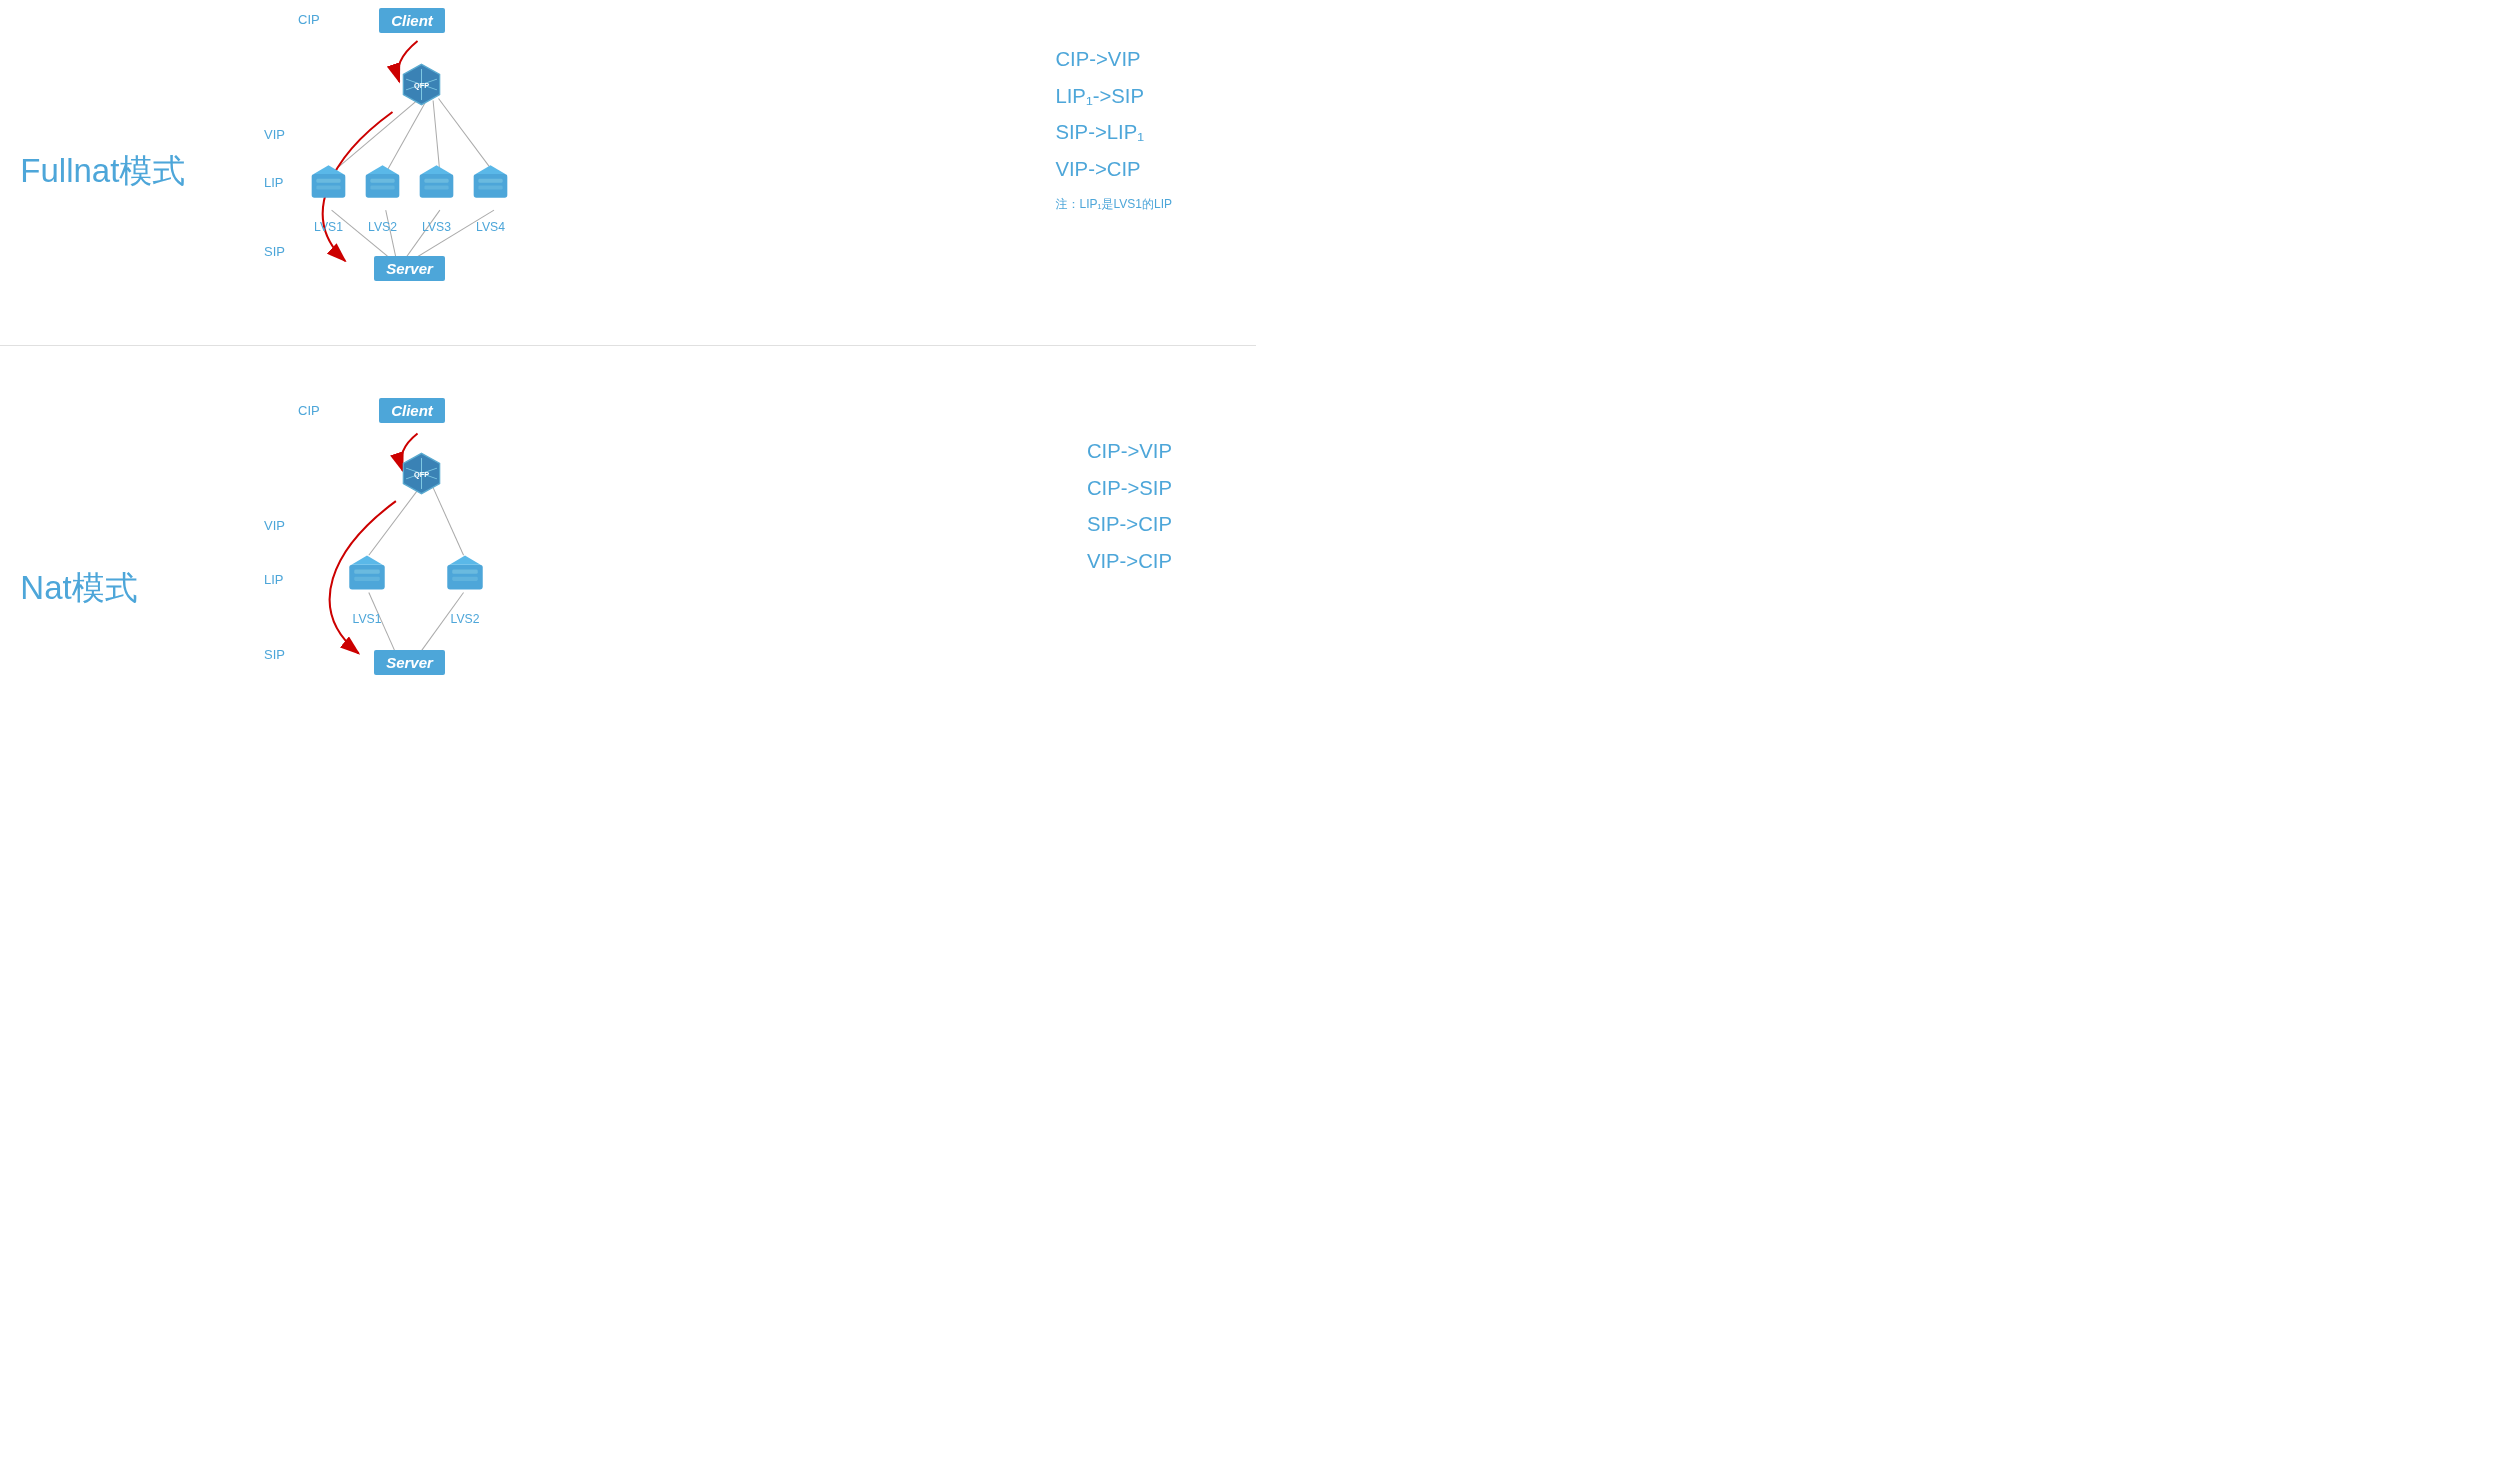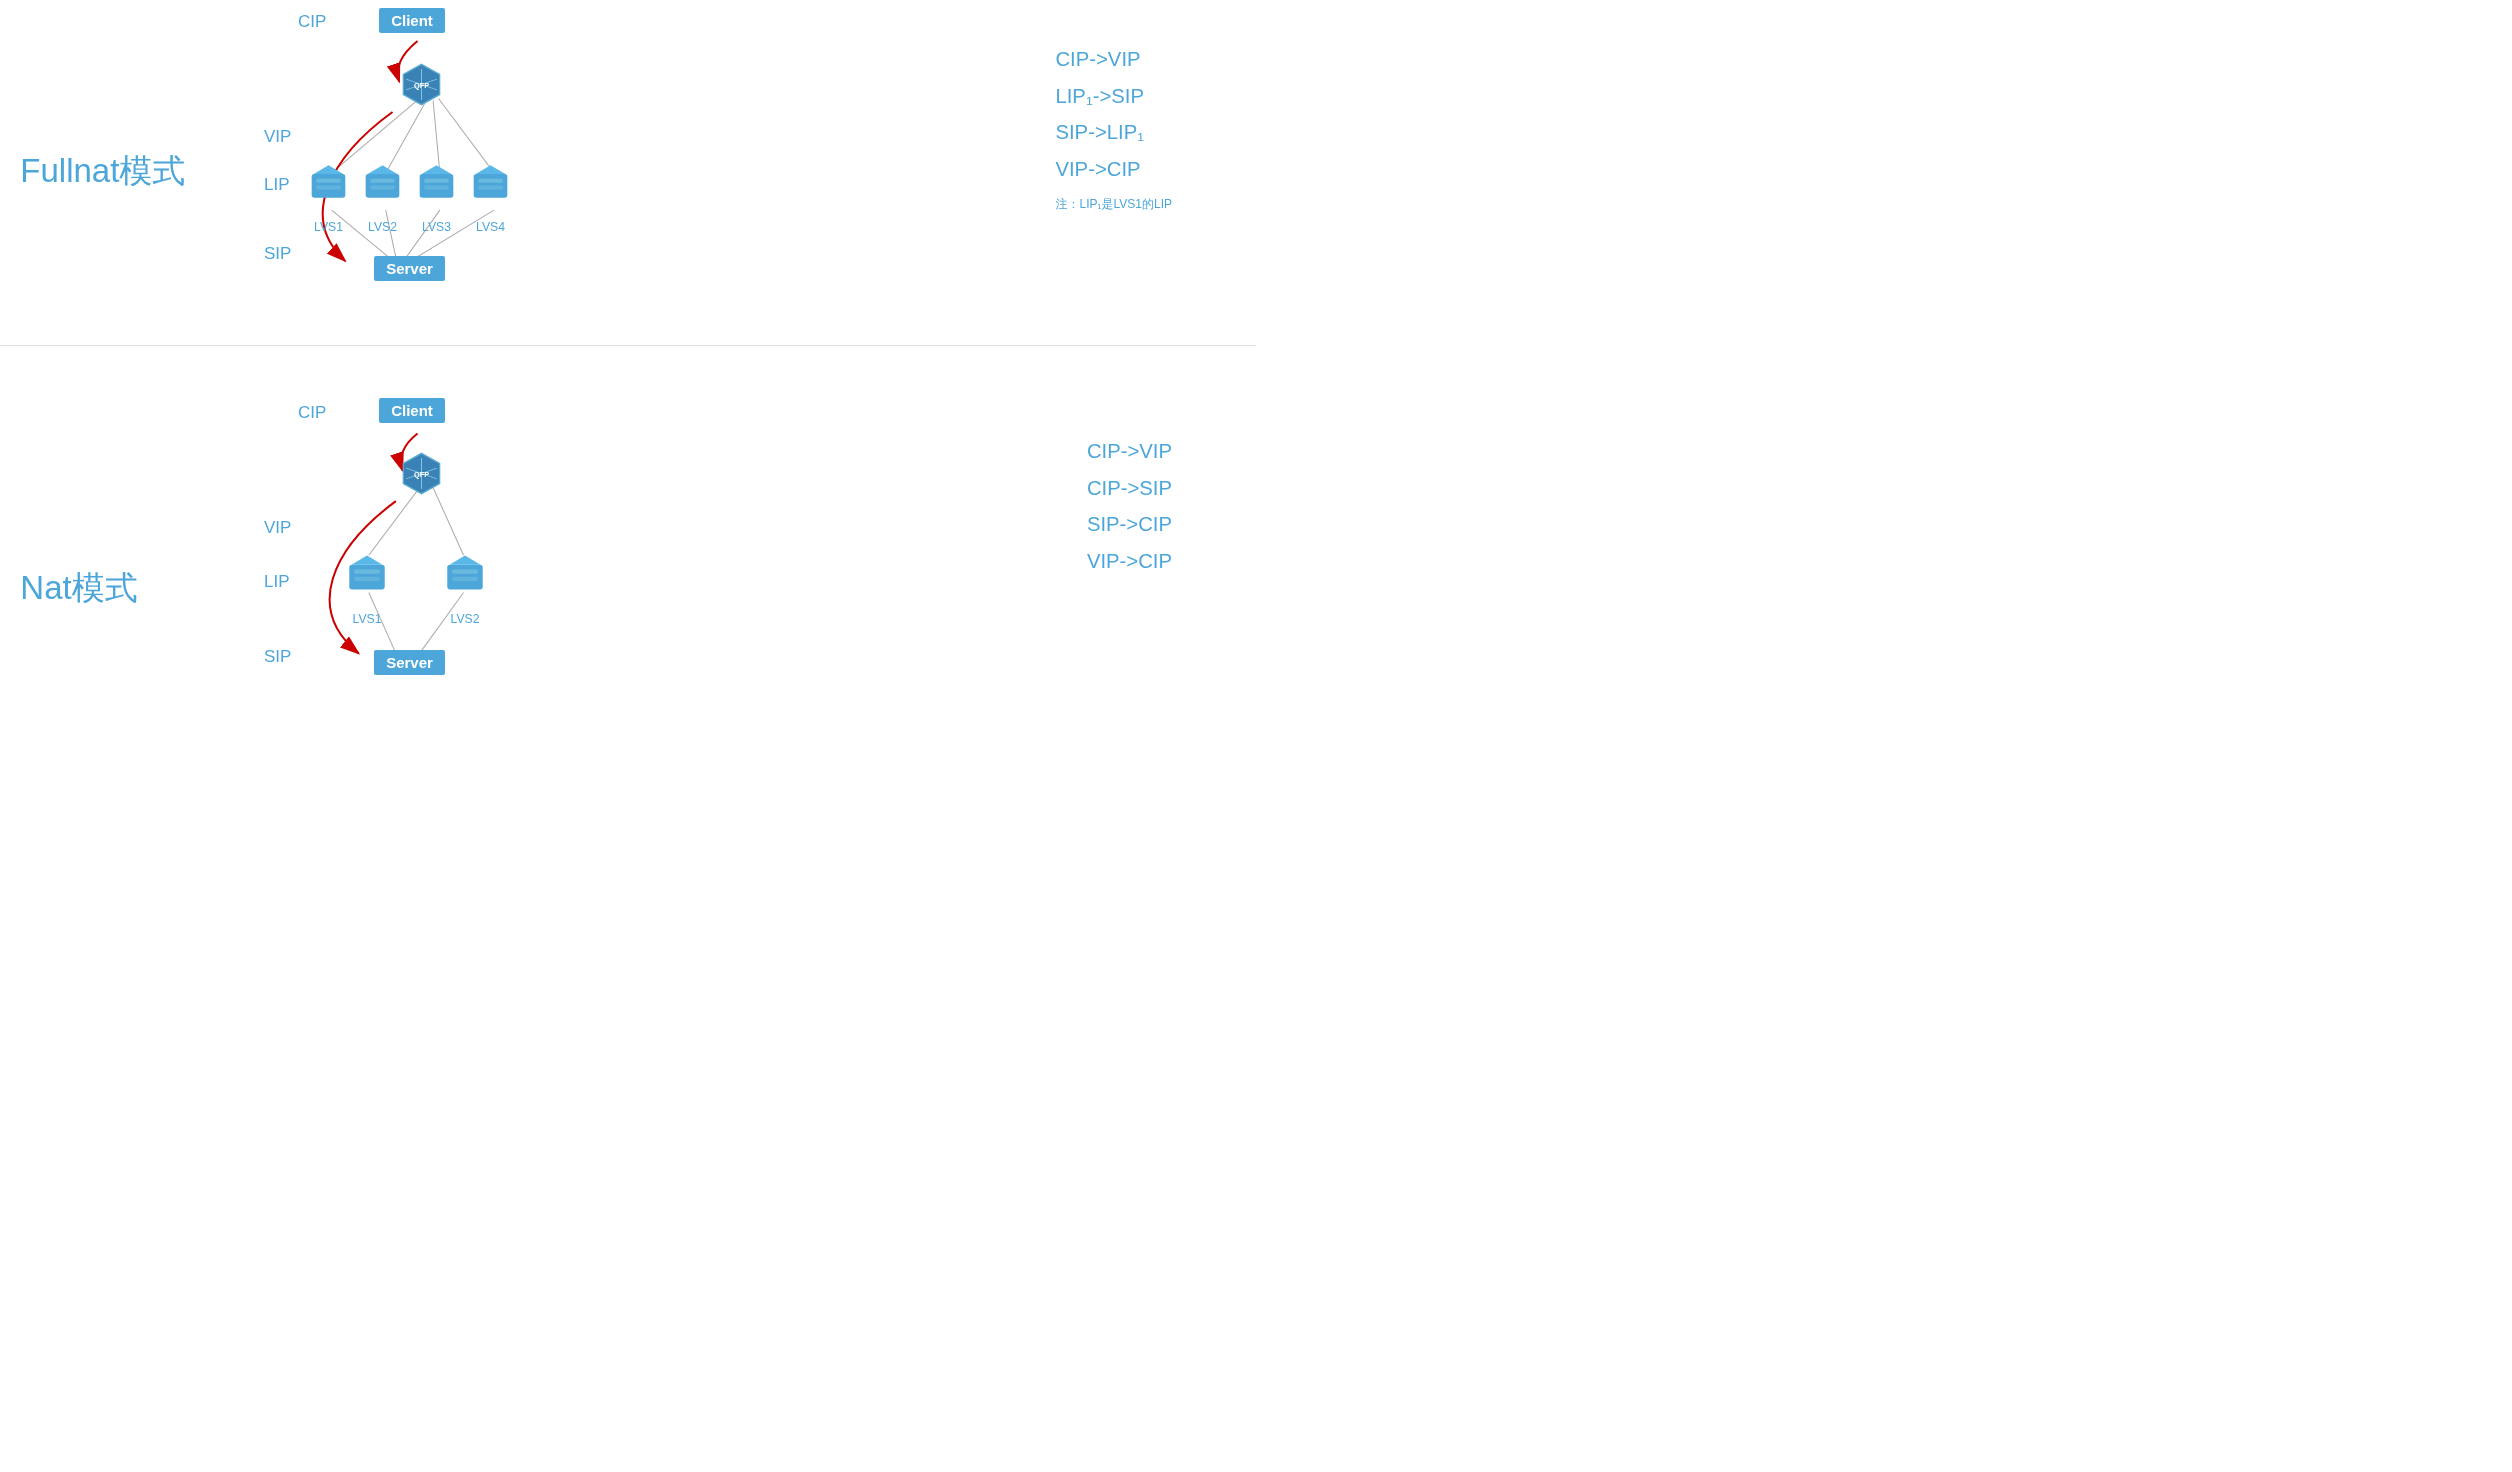--- a/index.html
+++ b/index.html
@@ -17,35 +17,36 @@
       position: absolute;
       font-size: 33px;
       font-weight: 400;
       color: #4da6d9;
       left: 20.3px;
     }
 
     
     .ip-label {
       position: absolute;
-      font-size: 17px;
+      font-size: 13px;
       color: #4da6d9;
       font-weight: 400;
     }
 
     
     .node-box {
       position: absolute;
       background: #4da6d9;
       color: white;
       font-size: 13.5px;
       font-weight: bold;
       padding: 4.1px 12.2px;
       border-radius: 2px;
       text-align: center;
+      font-style: italic;
     }
 
     
     .qfp-icon {
       position: absolute;
       width: 47px;
       height: 47px;
       text-align: center;
     }
 

